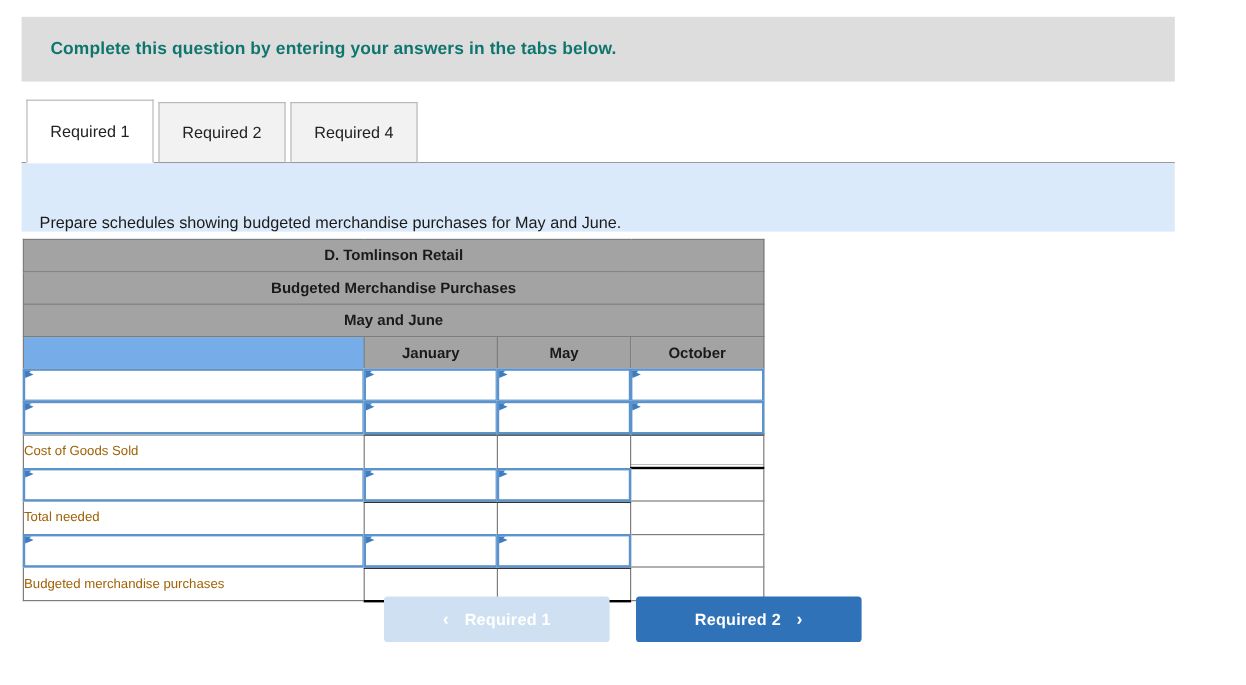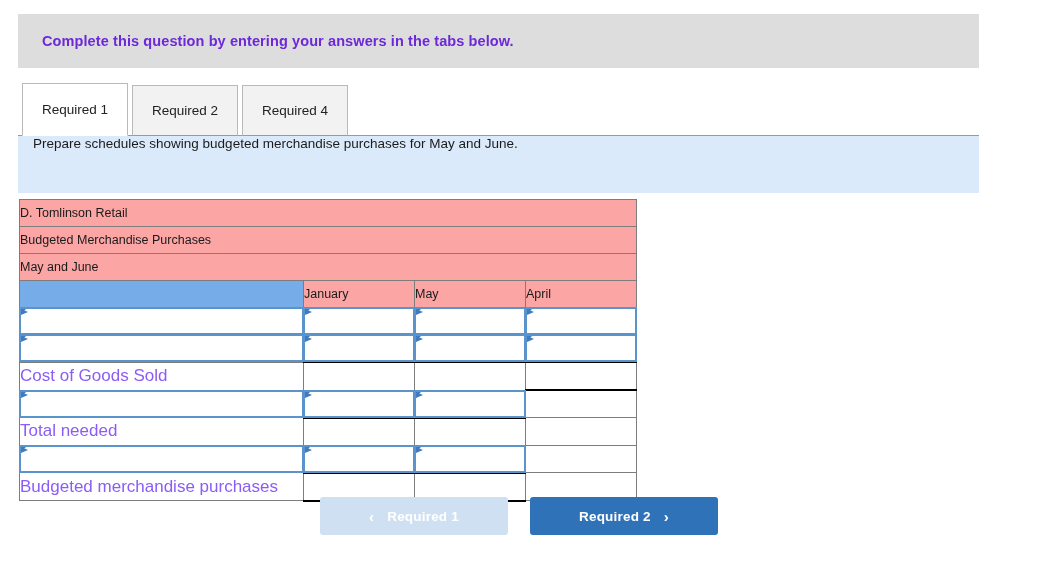--- a/index.html
+++ b/index.html
@@ -25,21 +25,21 @@
     width: 961px;
     height: 54px;
     background: #dddddd;
     display: flex;
     align-items: center;
   }
   .banner-text {
     padding-left: 24px;
     font-size: 14.5px;
     font-weight: bold;
-    color: #6d28d9;
+    color: #0f766e;
     letter-spacing: .1px;
   }
 
   
   .tabstrip {
     position: absolute;
     left: 18px;
     top: 81px;
     width: 961px;
     height: 55px;
@@ -85,47 +85,48 @@
 
   
   .instruction {
     position: absolute;
     left: 18px;
     top: 136px;
     width: 961px;
     height: 57px;
     background: #dbeafa;
     display: flex;
-    align-items: flex-start;
+    align-items: flex-end;
   }
   .instruction-text {
     padding-left: 15px;
     font-size: 13.5px;
     color: #1b1b1b;
   }
 
   
   .sheet {
     position: absolute;
     left: 19px;
     top: 199px;
     width: 616px;
     border-collapse: collapse;
     table-layout: fixed;
   }
   .sheet td {
     border: 1px solid #7d7d7d;
     padding: 0;
     height: 26px;
-    font-size: 17px;
-    color: #8b5cf6;
+    font-size: 11px;
+    color: #a16207;
   }
   .sheet .hdr {
-    background: #fca5a5;
-    font-weight: normal;
+    background: #a3a3a3;
+    text-align: center;
+    font-weight: bold;
     color: #1a1a1a;
     font-size: 12.5px;
     height: 26px;
   }
   .sheet .hdr-blank {
     background: #76ade8;
   }
   .col-desc { width: 284px; }
   .col-m    { width: 111px; }
 
@@ -256,21 +257,21 @@
     <tr>
       <td class="hdr" colspan="4">Budgeted Merchandise Purchases</td>
     </tr>
     <tr>
       <td class="hdr" colspan="4">May and June</td>
     </tr>
     <tr>
       <td class="hdr-blank"></td>
       <td class="hdr">January</td>
       <td class="hdr">May</td>
-      <td class="hdr">April</td>
+      <td class="hdr">October</td>
     </tr>
 
     <tr>
       <td class="has-input">
         <span class="inp"></span>
       </td>
       <td class="has-input">
         <span class="inp"></span>
       </td>
       <td class="has-input">

